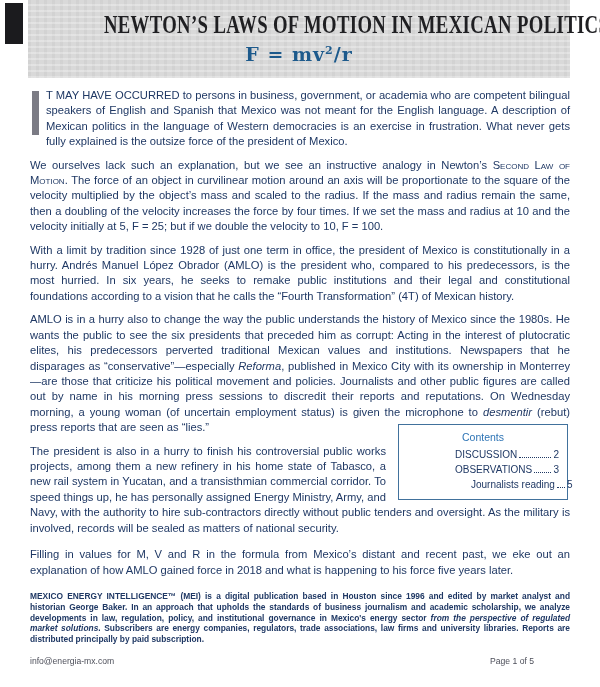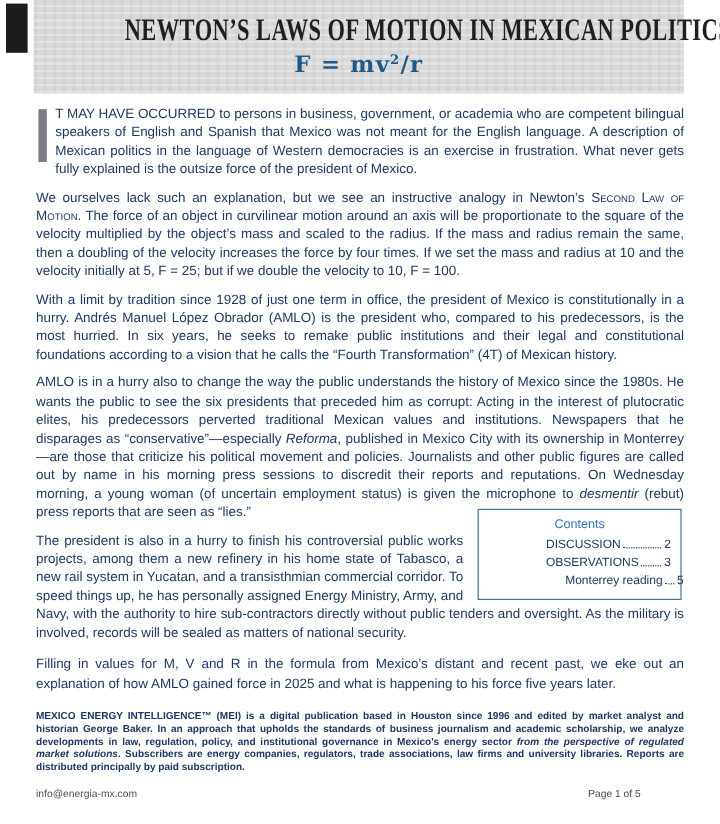--- a/index.html
+++ b/index.html
@@ -74,29 +74,29 @@
             <span class="toc-label">DISCUSSION</span>
             <span class="toc-leader"></span>
             <span class="toc-page">2</span>
           </div>
           <div class="toc-row">
             <span class="toc-label">OBSERVATIONS</span>
             <span class="toc-leader"></span>
             <span class="toc-page">3</span>
           </div>
           <div class="toc-row indent">
-            <span class="toc-label">Monterrey reading</span>
+            <span class="toc-label">Journalists reading</span>
             <span class="toc-leader"></span>
             <span class="toc-page">5</span>
           </div>
         </div>
       </aside><span id="p5-text"><span>The president is also in a hurry to finish his controversial public works projects, among them a new refinery in his home state of Tabasco, a new rail system in Yucatan, and a transisthmian commercial corridor. To speed things up, he has personally assigned Energy Ministry, Army, and Navy, with the authority to hire sub-contractors directly without public tenders and oversight. As the military is involved, records will be sealed as matters of national security.</span></span>
     <p></p>
 
-    <p class="para" id="para-6"><span>Filling in values for M, V and R in the formula from Mexico’s distant and recent past, we eke out an explanation of how AMLO gained force in 2025 and what is happening to his force five years later.</span></p>
+    <p class="para" id="para-6"><span>Filling in values for M, V and R in the formula from Mexico’s distant and recent past, we eke out an explanation of how AMLO gained force in 2018 and what is happening to his force five years later.</span></p>
   </main>
 
   <p class="about" id="about-text"><span>MEXICO ENERGY INTELLIGENCE™ (MEI) is a digital publication based in Houston since 1996 and edited by market analyst and historian George Baker. In an approach that upholds the standards of business journalism and academic scholarship, we analyze developments in law, regulation, policy, and institutional governance in Mexico's energy sector </span><span class="it">from the perspective of regulated market solutions</span><span>.  Subscribers are energy companies, regulators, trade associations, law firms and university libraries.  Reports are distributed principally by paid subscription.</span></p>
 
   <footer class="footer-bar">
     <span class="fl">info@energia-mx.com</span>
     <span class="fr">Page 1 of 5</span>
   </footer>
 
 </div>

